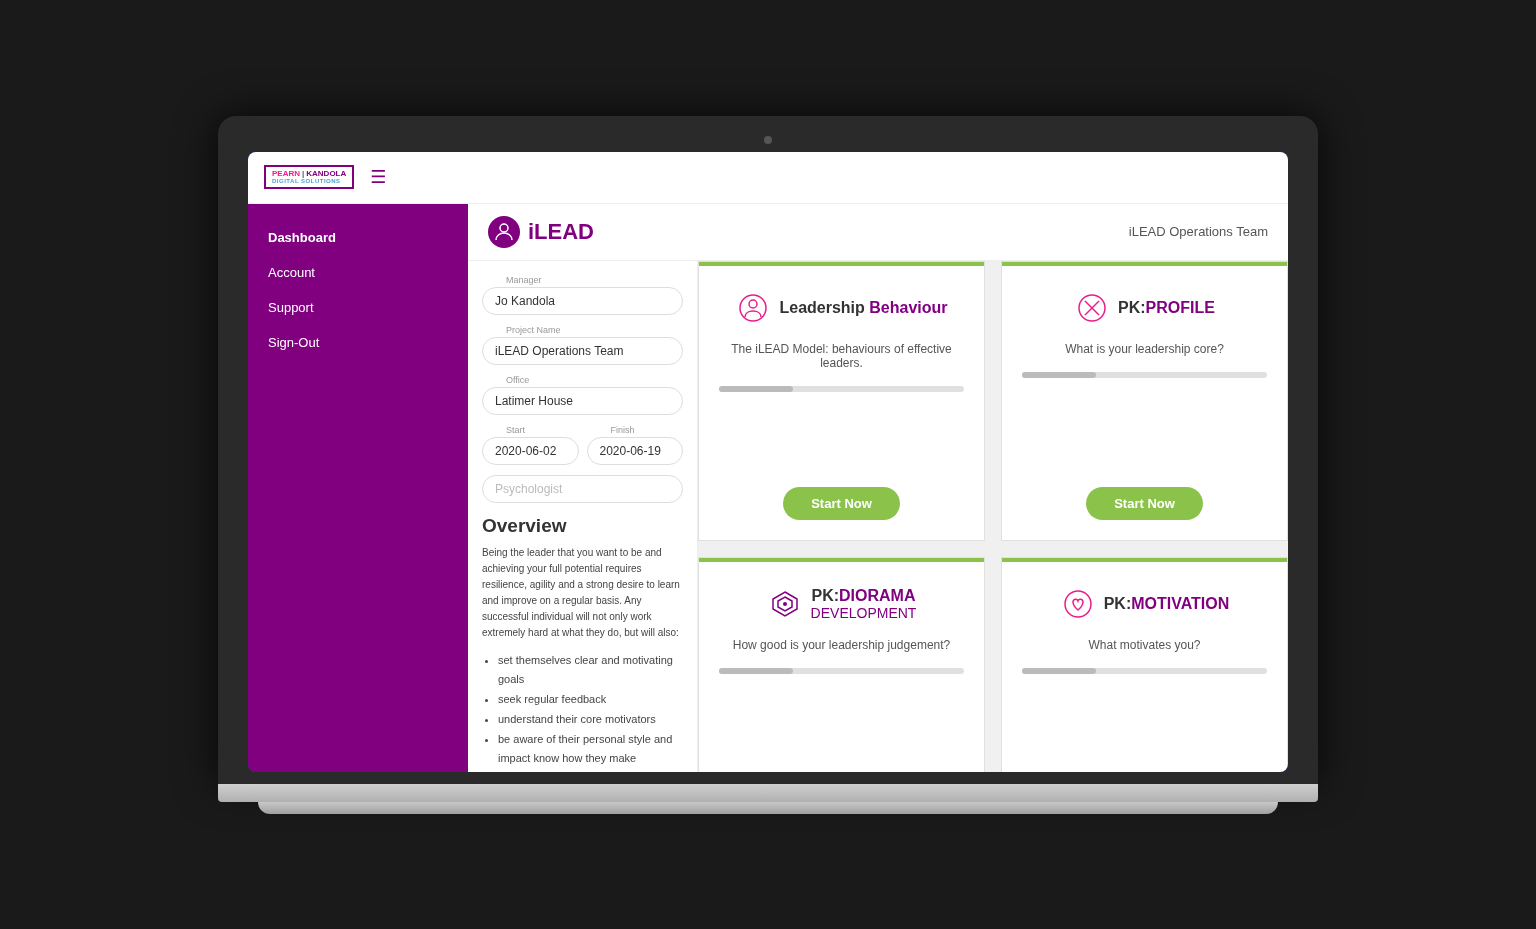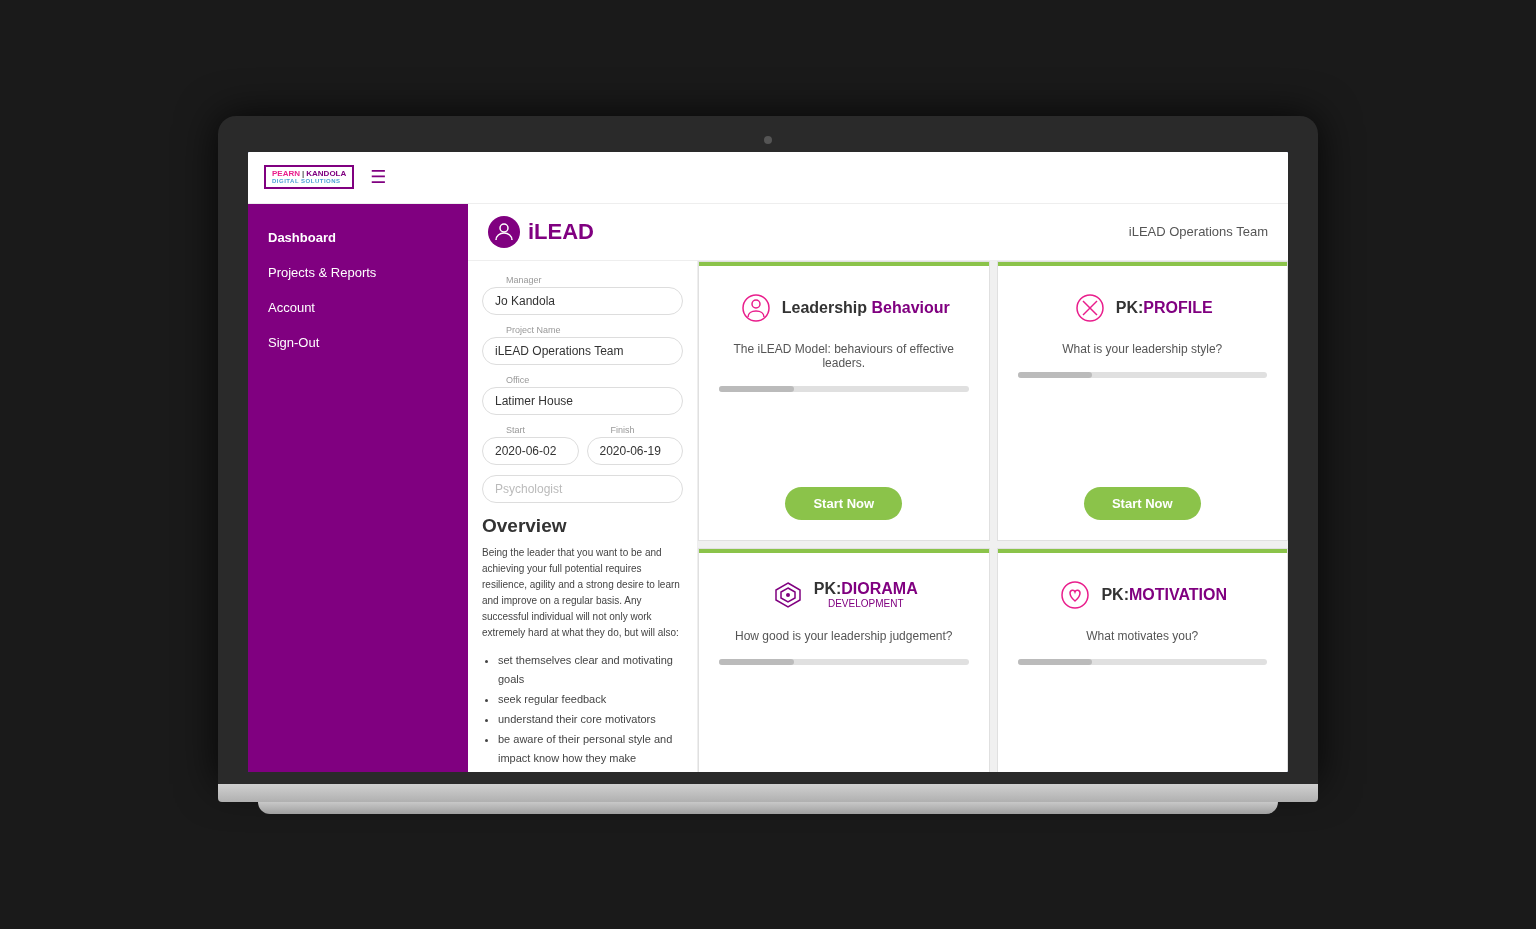--- a/index.html
+++ b/index.html
@@ -26,21 +26,21 @@
 
     .laptop-camera {
       width: 8px; height: 8px;
       background: #555;
       border-radius: 50%;
       margin: 0 auto 8px;
     }
 
     .laptop-screen {
       background: #1d4ed8;
-      border-radius: 1px;
+      border-radius: 8px;
       overflow: hidden;
       width: 100%;
       height: 620px;
       display: flex;
       flex-direction: column;
     }
 
     .laptop-base {
       background: linear-gradient(180deg, #d0d0d0, #b0b0b0);
       height: 18px;
@@ -250,21 +250,21 @@
     .right-panel {
       flex: 1;
       padding: 0;
       overflow-y: auto;
       background: #f0f0f0;
     }
 
     .cards-grid {
       display: grid;
       grid-template-columns: 1fr 1fr;
-      gap: 7px;
+      gap: 16px;
     }
 
     .card {
       background: #fff;
       border: 1px solid #e0e0e0;
       padding: 20px;
       display: flex;
       flex-direction: column;
       align-items: center;
       text-align: center;
@@ -355,21 +355,21 @@
       color: #800080;
       font-size: 22px;
     }
 
     .icon-motivation {
       color: #e91e8c;
       font-size: 22px;
     }
 
     .card-title-sub {
-      font-size: 10px;
+      font-size: 14px;
       color: #800080;
       display: block;
     }
   </style>
 </head>
 <body>
 
 <div class="laptop-outer">
   <div class="laptop-screen-bezel">
     <div class="laptop-camera"></div>
@@ -385,22 +385,22 @@
             </div>
             <div class="logo-bottom">DIGITAL SOLUTIONS</div>
           </div>
           <div class="hamburger-icon">☰</div>
         </div>
 
         <div class="main-layout">
 
           <div class="sidebar">
             <div class="sidebar-item active">Dashboard</div>
-            <div class="sidebar-item">Projects &amp; Reports</div>
             <div class="sidebar-item">Account</div>
+            <div class="sidebar-item">Support</div>
             <div class="sidebar-item">Sign-Out</div>
           </div>
 
           <div class="content-area">
 
             <div class="content-header">
               <div class="ilead-logo-area">
                 <div class="ilead-icon">
                   <svg width="20" height="20" viewBox="0 0 20 20" fill="none">
                     <circle cx="10" cy="6" r="4" stroke="#fff" stroke-width="1.5" fill="none"></circle>
@@ -487,21 +487,21 @@
                         <svg width="30" height="30" viewBox="0 0 30 30" fill="none">
                           <circle cx="15" cy="15" r="13" stroke="#e91e8c" stroke-width="1.5" fill="none"></circle>
                           <line x1="8" y1="8" x2="22" y2="22" stroke="#e91e8c" stroke-width="1.5"></line>
                           <line x1="22" y1="8" x2="8" y2="22" stroke="#e91e8c" stroke-width="1.5"></line>
                         </svg>
                       </div>
                       <span class="card-title">
                         <span style="color:#333;">PK:</span><span class="highlight">PROFILE</span>
                       </span>
                     </div>
-                    <div class="card-description">What is your leadership style?</div>
+                    <div class="card-description">What is your leadership core?</div>
                     <div class="card-progress">
                       <div class="card-progress-fill"></div>
                     </div>
                     <button class="start-now-btn">Start Now</button>
                   </div>
 
                   <div class="card">
                     <div class="card-top-border"></div>
                     <div class="card-header">
                       <div class="card-icon icon-diorama">

